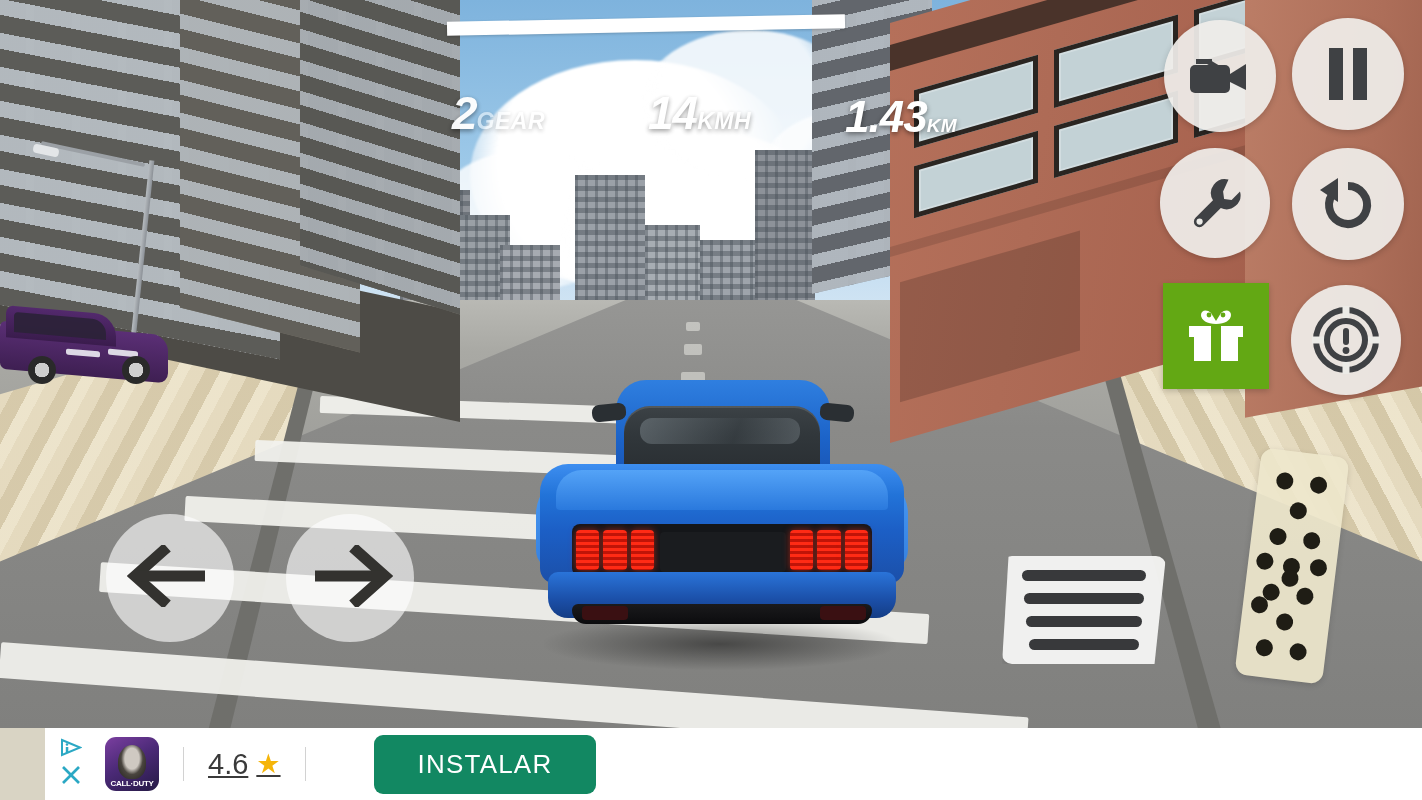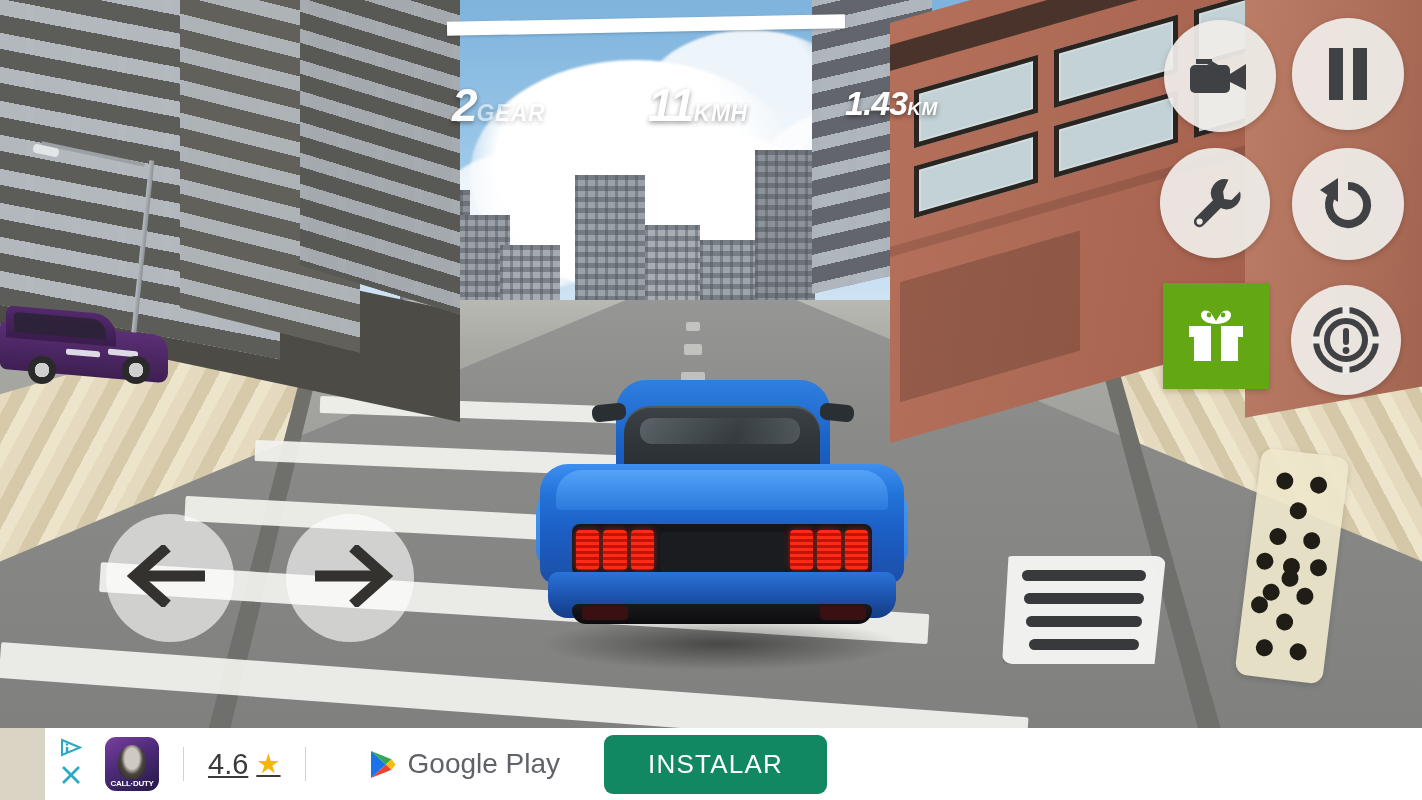--- a/index.html
+++ b/index.html
@@ -247,29 +247,29 @@
   }
   .exh { position:absolute; top:228px; width:46px; height:14px; background:#3a1012; border-radius:4px;}
   .exh.l{left:62px;} .exh.r{left:300px;}
 
   
   .hud-bar {
     position:absolute; left:447px; top:18px; width:398px; height:14px;
     background:#ffffff; transform:rotate(-1.1deg);
     box-shadow:0 1px 3px rgba(0,0,0,.2);
   }
-  .hud-stats { position:absolute; left:0; top:44px; width:1000px; height:50px; }
+  .hud-stats { position:absolute; left:0; top:52px; width:1000px; height:50px; }
   .stat { position:absolute; color:#fff; text-shadow:0 2px 5px rgba(0,0,0,.45); white-space:nowrap;}
   .stat .big { font-size:46px; font-weight:bold; font-style:italic; letter-spacing:-1px; }
   .stat .unit { font-size:23px; font-weight:bold; font-style:italic; letter-spacing:.5px; }
   .stat.gear  { left:452px; top:34px; opacity:.96;}
   .stat.gear .unit{ opacity:.55; }
   .stat.speed { left:648px; top:34px; opacity:.88;}
   .stat.dist  { left:845px; top:40px; }
-  .stat.dist .big { font-size:34px; }
+  .stat.dist .big { font-size:44px; }
   .stat.dist .unit { font-size:19px; }
 
   
   .rbtn {
     position:absolute; border-radius:50%;
     background:rgba(239,237,233,.93);
     display:flex; align-items:center; justify-content:center;
     box-shadow:0 2px 6px rgba(0,0,0,.18);
     cursor:pointer;
   }
@@ -465,21 +465,21 @@
       <div class="exh r"></div>
     </div>
 
     <div class="hud-bar"></div>
 
     <div class="hud-stats">
       <div class="stat gear">
         <span class="big">2</span><span class="unit">GEAR</span>
       </div>
       <div class="stat speed">
-        <span class="big">11</span><span class="unit">KMH</span>
+        <span class="big">14</span><span class="unit">KMH</span>
       </div>
       <div class="stat dist">
         <span class="big">1.43</span><span class="unit">KM</span>
       </div>
     </div>
 
     <div class="rbtn" style="left:1164px;top:20px;width:112px;height:112px;">
       <span>
         <svg width="62" height="42" viewBox="0 0 62 42">
           <path d="M6 10 h30 a5 5 0 0 1 5 5 v18 a5 5 0 0 1 -5 5 h-30 a5 5 0 0 1 -5 -5 v-18 a5 5 0 0 1 5 -5 z" fill="#3f4144"></path>
@@ -620,28 +620,17 @@
 
     <div class="ad-sep"></div>
 
     <div class="ad-rating">
       <span>4.6</span>
       <span class="ad-star">★</span>
     </div>
 
     <div class="ad-sep"></div>
 
-    <div class="gplay">
-      <span class="gplay-logo">
-        <svg width="26" height="29" viewBox="0 0 26 29">
-          <path d="M1 1 L16 14.5 L1 28 Z" fill="#1a73e8"></path>
-          <path d="M1 1 L16 14.5 L21.5 9.2 Z" fill="#34a853"></path>
-          <path d="M1 28 L16 14.5 L21.5 19.8 Z" fill="#ea4335"></path>
-          <path d="M21.5 9.2 L25.5 14.5 L21.5 19.8 L16 14.5 Z" fill="#fbbc04"></path>
-        </svg>
-      </span>
-      <span class="gplay-txt">Google Play</span>
-    </div>
 
     <button class="install">INSTALAR</button>
   </div>
 
 </div>
 
 </body></html>

